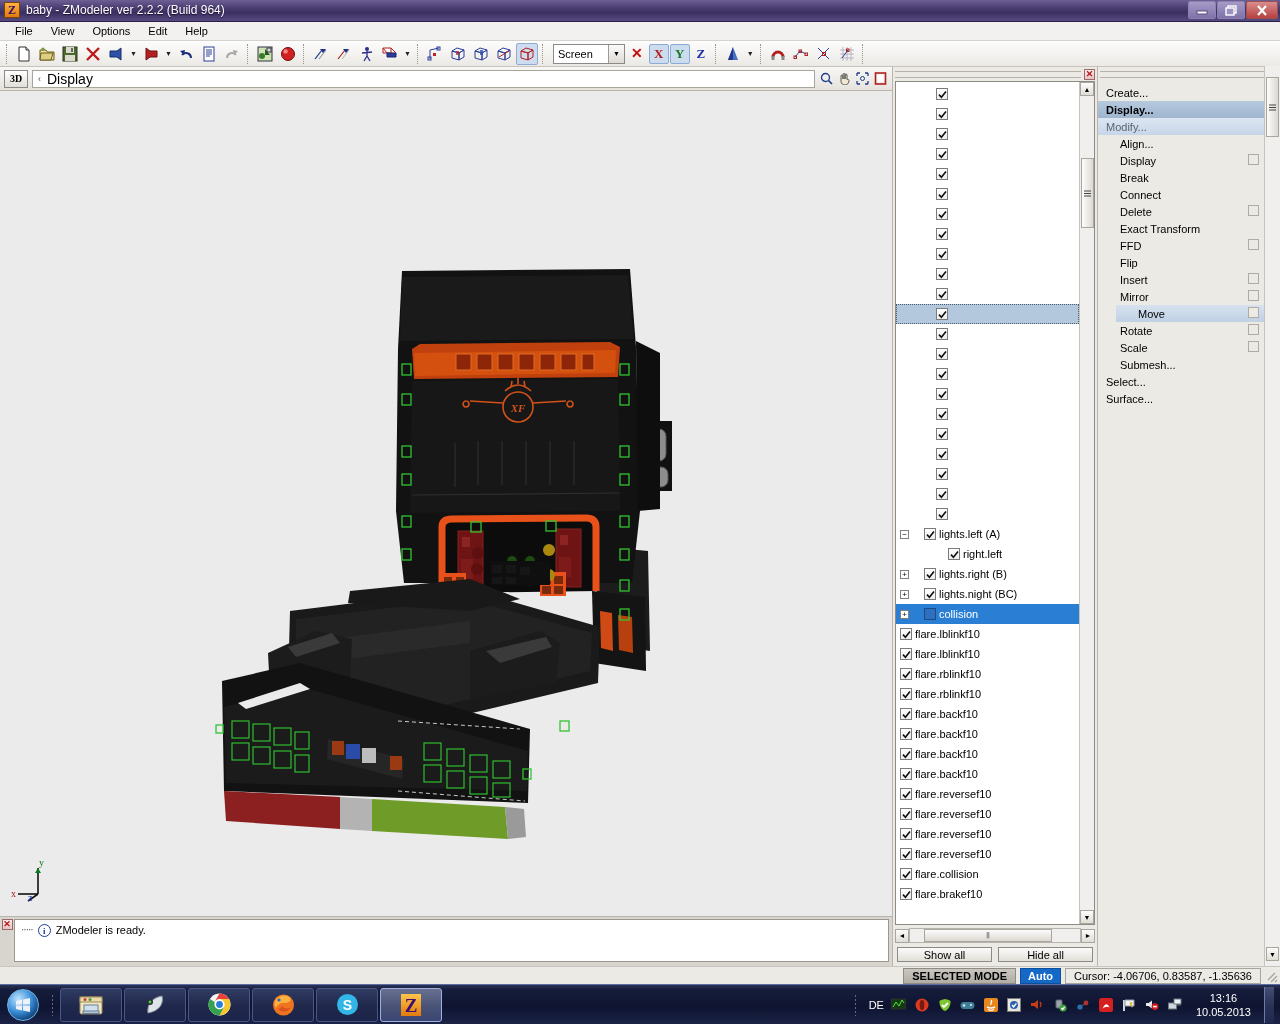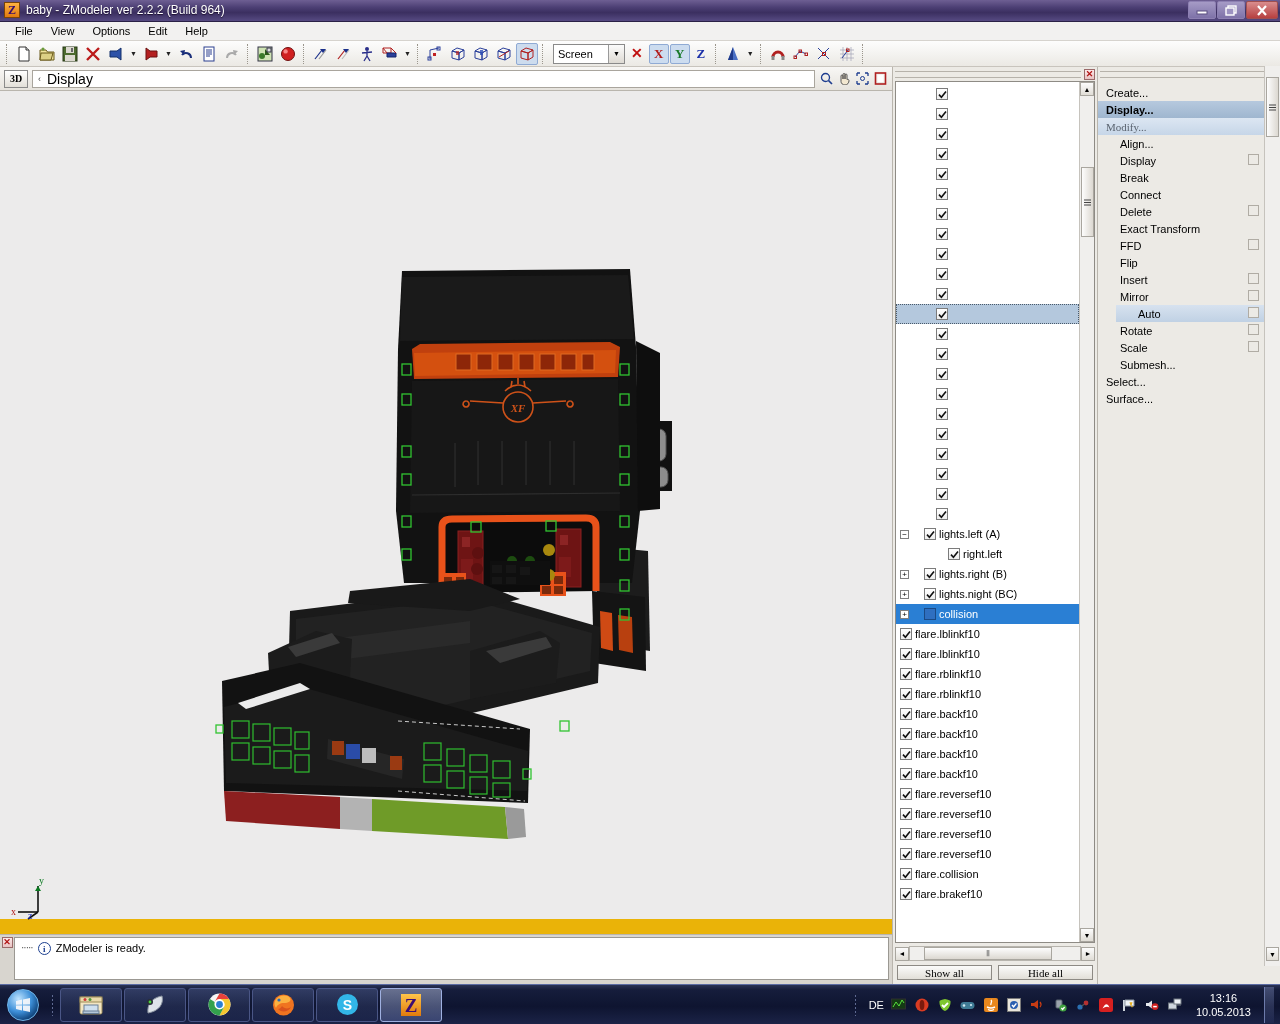--- a/index.html
+++ b/index.html
@@ -114,36 +114,36 @@
   .vscroll { width:15px; background:#f0efed; border-left:1px solid #c6c3bd; display:flex;
      flex-direction:column; align-items:center; justify-content:space-between; }
   .sbtn { width:14px; height:14px; background:linear-gradient(180deg,#fcfcfc,#e0ddd6); border:1px solid #a9a69f;
      display:flex; align-items:center; justify-content:center; font-size:7px; }
   .sthumb { width:13px; background:linear-gradient(90deg,#fdfdfd,#dcd8d1); border:1px solid #a9a69f;
      display:flex; align-items:center; justify-content:center; }
   .hscrollrow { height:17px; display:flex; align-items:center; margin:2px 2px 0 2px; gap:0; }
   .hscroll { flex:1; height:15px; background:#f0efed; border:1px solid #b7b4ad; display:flex; align-items:center; }
   .hthumb { height:13px; background:linear-gradient(180deg,#fdfdfd,#dcd8d1); border:1px solid #a9a69f;
      display:flex; align-items:center; justify-content:center; font-size:8px; color:#555; }
-  .btnrow { height:22px; display:flex; gap:6px; padding:3px 4px 4px 4px;font-family:Liberation Serif, serif; }
+  .btnrow { height:22px; display:flex; gap:6px; padding:3px 4px 4px 4px; }
   .pbtn { flex:1; background:linear-gradient(180deg,#fbfbfa,#e2dfd8); border:1px solid #8d8a84;
      font-size:11px; display:flex; align-items:center; justify-content:center; }
 
   
   #cmdpanel { flex:1; display:flex; flex-direction:column; background:#eceae5; }
   #cmdbox { flex:1; display:flex; min-height:0; }
   #cmdlist { flex:1; background:#eceae5; padding-top:3px; }
   .crow { height:17px; display:flex; align-items:center; padding-right:6px; position:relative; }
   .clabel { font-size:11px; color:#000; }
   .crow.lvl0 .clabel { padding-left:8px; }
   .crow.lvl1 .clabel { padding-left:22px; }
   .crow.hl { background:linear-gradient(180deg,#b6c9de,#9fb6cf); }
   .crow.hl .clabel { font-weight:bold; }
   .crow.hl2 { background:linear-gradient(180deg,#dce6f2,#c6d6e8); }
-  .crow.hl2 .clabel { color:#5b6470;font-family:Liberation Serif, serif; }
+  .crow.hl2 .clabel { color:#5b6470; }
   .crow.hl3 { background:linear-gradient(180deg,#d7e2ef,#c0d1e4); margin-left:18px; }
   .cbox { position:absolute; right:6px; top:2px; width:11px; height:11px;
      border:1px solid #b0aca4; background:#eceae5; }
 
   
   #statusbar { height:18px; display:flex; align-items:center; justify-content:flex-end;
      background:#eceae5; border-top:1px solid #c9c5be; padding-right:2px; gap:0; }
   .st-mode { background:linear-gradient(180deg,#c9c6c0,#b2aea6); border:1px solid #8f8b84;
      font-weight:bold; font-size:11px; padding:1px 8px; color:#000; }
   .st-auto { background:#1468c8; color:#fff; font-weight:bold; font-size:11px; padding:1px 7px;
@@ -1107,21 +1107,21 @@
               </div>
               <div class="crow lvl1">
                 <span class="clabel">Insert</span>
                 <span class="cbox"></span>
               </div>
               <div class="crow lvl1">
                 <span class="clabel">Mirror</span>
                 <span class="cbox"></span>
               </div>
               <div class="crow lvl1 hl3">
-                <span class="clabel">Auto</span>
+                <span class="clabel">Move</span>
                 <span class="cbox"></span>
               </div>
               <div class="crow lvl1">
                 <span class="clabel">Rotate</span>
                 <span class="cbox"></span>
               </div>
               <div class="crow lvl1">
                 <span class="clabel">Scale</span>
                 <span class="cbox"></span>
               </div>
@@ -1135,20 +1135,30 @@
                 <span class="clabel">Surface...</span>
               </div>
             </div>
           <div style="width:15px; background:#eceae5; display:flex; flex-direction:column; align-items:center">
             <div style="font-size:8px; margin-top:18px">▲</div>
           </div>
         </div>
       </div>
     </div>
 
+    <div id="statusbar">
+      <div class="st-mode">SELECTED MODE</div>
+      <div class="st-auto">Auto</div>
+      <div class="st-cursor">Cursor: -4.06706, 0.83587, -1.35636</div>
+      <div class="st-grip">
+        <svg width="14" height="14" viewBox="0 0 14 14">
+            <path d="M11 4 L4 11 M13 7 L7 13 M13 11 L11 13" stroke="#a9a59d" stroke-width="1.3"></path>
+          </svg>
+      </div>
+    </div>
 
     <div id="outerscroll">
       <div class="sthumb" style="height:60px; width:13px; margin-top:10px">
         <svg width="9" height="9" viewBox="0 0 9 9">
             <path d="M1 2h7M1 4.5h7M1 7h7" stroke="#444" stroke-width="1"></path>
           </svg>
       </div>
       <div class="sbtn" style="width:13px; margin-bottom:4px">▼</div>
     </div>
   </div>

